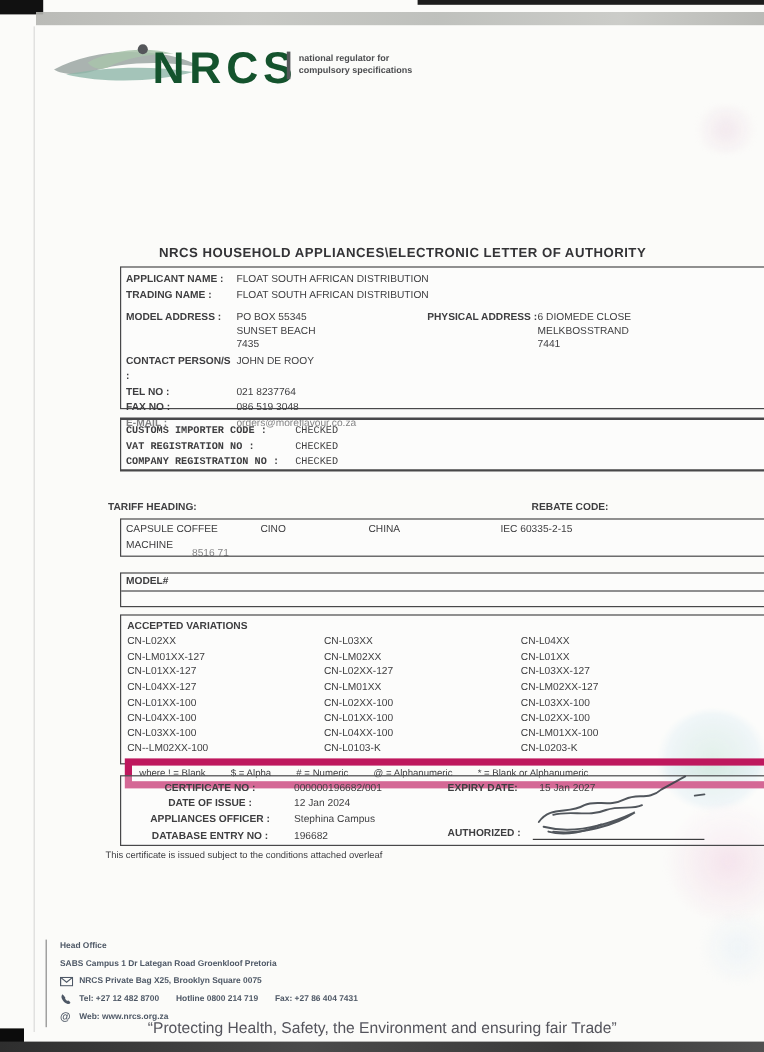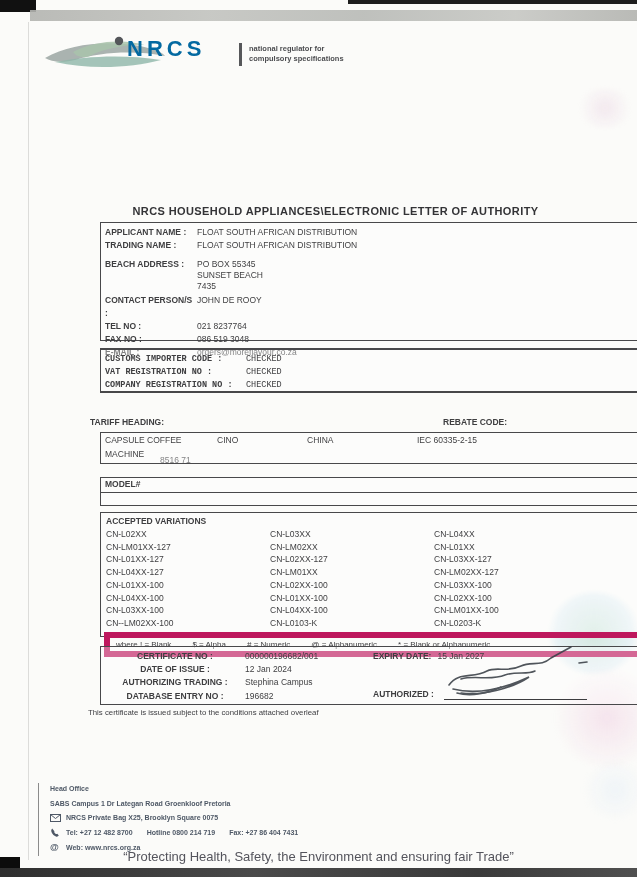--- a/index.html
+++ b/index.html
@@ -23,22 +23,22 @@
   .artifact-bottom-corner { position:absolute; left:0; top:857px; width:20px; height:20px; background:#0c0c0c; }
   .blob { position:absolute; border-radius:50%; filter:blur(2px); }
   .blob-1 { left:548px; top:592px; width:92px;  height:82px;  background:radial-gradient(circle, rgba(198,226,214,.75), rgba(205,228,238,.45) 60%, rgba(205,228,238,0) 75%); }
   .blob-2 { left:552px; top:668px; width:110px; height:100px; background:radial-gradient(circle, rgba(242,216,230,.65), rgba(242,216,230,0) 72%); }
   .blob-3 { left:575px; top:88px;  width:60px;  height:40px;  background:radial-gradient(circle, rgba(235,215,228,.5),  rgba(235,215,228,0) 70%); }
   .blob-4 { left:580px; top:760px; width:70px;  height:60px;  background:radial-gradient(circle, rgba(228,238,246,.5),  rgba(228,238,246,0) 70%); }
 
   
   .logo-area { position:absolute; left:0; top:0; width:637px; height:95px; }
   .logo-swoosh { position:absolute; left:45px; top:36px; }
-  .logo-brand  { position:absolute; left:127px; top:36px; font-size:22px; font-weight:bold;
-    letter-spacing:4px; color:#0369a1; }
+  .logo-brand  { position:absolute; left:127px; top:36px; font-size:37px; font-weight:bold;
+    letter-spacing:4px; color:#14532d; }
   .logo-bar    { position:absolute; left:239px; top:43px; width:3px; height:23px; background:#56575a; }
   .logo-tag    { position:absolute; left:249px; top:44px; font-size:7.5px; font-weight:bold;
     color:#4c4d50; line-height:10px; }
 
   
   .doc { position:absolute; left:87px; top:205px; width:497px; font-size:8.5px; }
   .doc-title { position:absolute; left:0; top:0; width:100%; text-align:center;
     font-size:11px; font-weight:bold; letter-spacing:.4px; color:#333336; }
   .box { position:absolute; left:13px; width:594px; border:1.5px solid #48484a; background:rgba(255,255,255,.35); }
   .lbl { font-weight:bold; }
@@ -79,21 +79,21 @@
   .var-row { display:flex; line-height:12.7px; padding-left:2px; }
   .var-c { width:164px; flex:none; }
   .var-c:last-child { flex:1; }
   .var-legend { display:flex; gap:21px; border:6px solid #be185d; margin-top:2px;
     padding:1px 6px; font-size:8px; line-height:11px; }
 
   .box-cert { top:441px; height:59px; padding:3px 4px; }
   .box-cert .row { line-height:13.2px;text-align:center; }
   .box-cert .row .lbl { width:140px; }
   .cert-expiry { position:absolute; left:272px; top:4px; display:flex; }
-  .cert-expiry .lbl { margin-right:6px; }
+  .cert-expiry .lbl { margin-right:18px; }
   .cert-auth { position:absolute; left:272px; top:42px; font-weight:bold; }
   .sig-line { position:absolute; left:343px; top:52px; width:143px; border-bottom:1px solid #3c3c3e; }
   .sig-svg { position:absolute; left:330px; top:-6px; }
   .cert-note { position:absolute; left:1px; top:503px; font-size:7.8px; color:#3c3c40; }
 
   
   .footer { position:absolute; left:38px; top:783px; border-left:1px solid #8b8b8b; padding:2px 0 4px 11px;
     font-size:7px; font-weight:bold; color:#4e5866; }
   .f-line { display:flex; align-items:center; margin-bottom:6px; }
   .f-line:last-child { margin-bottom:0; }
@@ -138,27 +138,35 @@
     <div class="row">
       <span class="lbl">APPLICANT NAME :</span>
       <span class="val">FLOAT SOUTH AFRICAN DISTRIBUTION</span>
     </div>
     <div class="row">
       <span class="lbl">TRADING NAME :</span>
       <span class="val">FLOAT SOUTH AFRICAN DISTRIBUTION</span>
     </div>
     <div class="addr-block">
       <div class="addr-left">
-        <span class="lbl">BEACH ADDRESS :</span>
+        <span class="lbl">MODEL ADDRESS :</span>
         <span class="addr-lines">
           <div>PO BOX 55345</div>
           <div>SUNSET BEACH</div>
           <div>7435</div>
         </span>
       </div>
+      <div class="addr-right">
+        <span class="lbl">PHYSICAL ADDRESS :</span>
+        <span class="addr-lines">
+          <div>6 DIOMEDE CLOSE</div>
+          <div>MELKBOSSTRAND</div>
+          <div>7441</div>
+        </span>
+      </div>
     </div>
     <div class="row">
       <span class="lbl">CONTACT PERSON/S :</span>
       <span class="val">JOHN DE ROOY</span>
     </div>
     <div class="row">
       <span class="lbl">TEL NO :</span>
       <span class="val">021 8237764</span>
     </div>
     <div class="row">
@@ -259,21 +267,21 @@
   <section class="box box-cert">
     <div class="row">
       <span class="lbl">CERTIFICATE NO :</span>
       <span class="val">000000196682/001</span>
     </div>
     <div class="row">
       <span class="lbl">DATE OF ISSUE :</span>
       <span class="val">12 Jan 2024</span>
     </div>
     <div class="row">
-      <span class="lbl">AUTHORIZING TRADING :</span>
+      <span class="lbl">APPLIANCES OFFICER :</span>
       <span class="val">Stephina Campus</span>
     </div>
     <div class="row">
       <span class="lbl">DATABASE ENTRY NO :</span>
       <span class="val">196682</span>
     </div>
     <div class="cert-expiry">
       <span class="lbl">EXPIRY DATE:</span>
       <span class="val">15 Jan 2027</span>
     </div>

